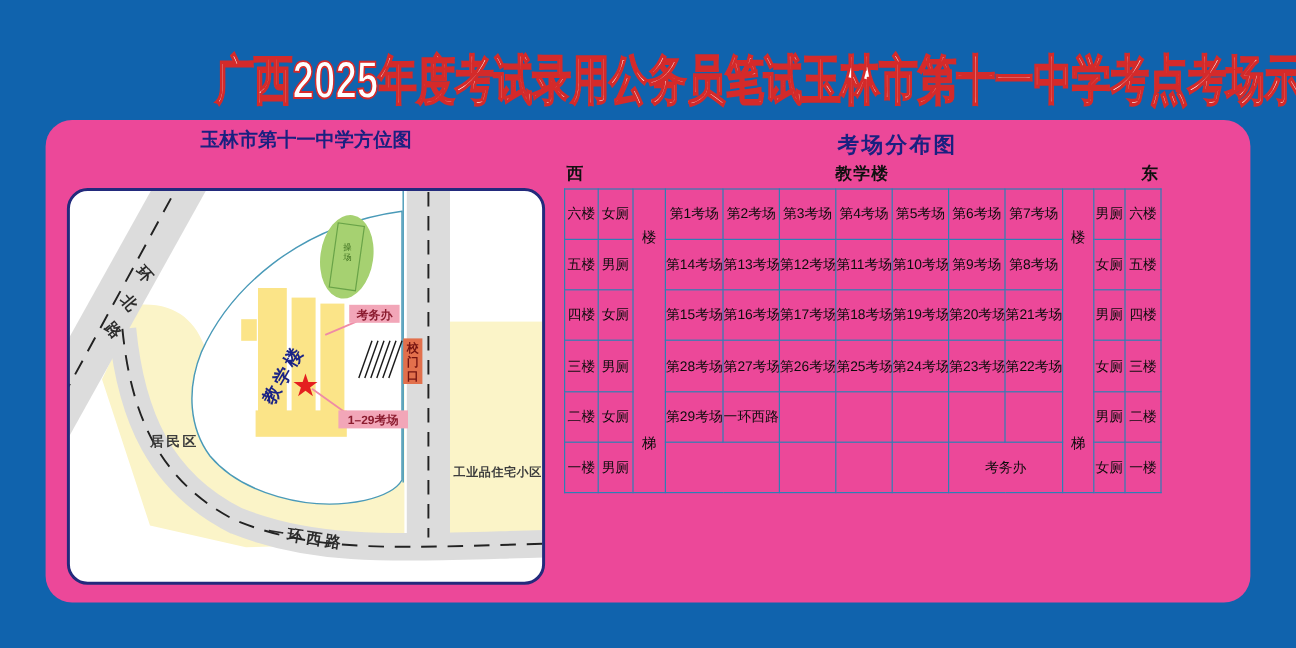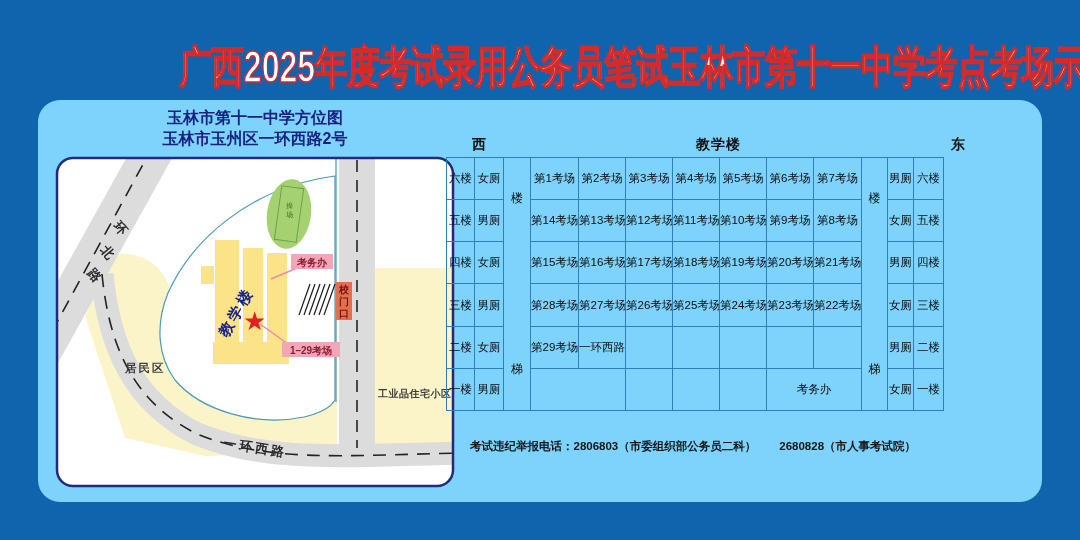--- a/index.html
+++ b/index.html
@@ -1,52 +1,51 @@
 <!DOCTYPE html>
 <html><head>
 <meta charset="utf-8">
 <style>
   html,body{margin:0;padding:0;}
   body{width:1080px;height:540px;background:#1063ad;font-family:"Liberation Sans","DejaVu Sans",sans-serif;overflow:hidden;}
   .page{position:relative;width:1080px;height:540px;background:#1063ad;}
   .main-title{position:absolute;top:38px;left:0;width:1080px;text-align:center;white-space:nowrap;}
   .main-title span{display:inline-block;font-size:44px;font-weight:800;color:#ffffff;
       -webkit-text-stroke:1.6px #d42a2a;letter-spacing:0px;transform:scaleX(0.73);transform-origin:50% 50%;}
-  .panel{position:absolute;left:38px;top:100px;width:1004px;height:402px;background:#7dd3fc;border-radius:22px;}
+  .panel{position:absolute;left:38px;top:100px;width:1004px;height:402px;background:#ec4899;border-radius:22px;}
   .map-title{position:absolute;left:17px;top:7px;width:400px;text-align:center;
       font-size:16px;line-height:21px;font-weight:bold;color:#1a2080;}
   .map-svg{position:absolute;left:17px;top:56px;}
   .dist-title{position:absolute;left:432px;top:9px;width:556px;text-align:center;
       font-size:18px;font-weight:bold;color:#1a2080;letter-spacing:2px;}
   .dir-row{position:absolute;left:432px;top:36px;width:497px;height:20px;font-size:14px;font-weight:bold;color:#111;}
   .dir-row .west{position:absolute;left:2px;top:0;}
   .dir-row .east{position:absolute;right:2px;top:0;}
   .dir-row .bld{position:absolute;left:50%;transform:translateX(-50%);top:0;letter-spacing:1px;}
-  table.rooms{position:absolute;left:408px;top:57px;width:497px;height:226px;border-collapse:collapse;table-layout:fixed;}
+  table.rooms{position:absolute;left:432px;top:57px;width:497px;height:226px;border-collapse:collapse;table-layout:fixed;}
   table.rooms td{border:1px solid #2e7fb5;text-align:center;vertical-align:middle;
       font-size:11.5px;color:#0c0c0c;padding:0;overflow:hidden;white-space:nowrap;}
   .stair-cell{height:252px;display:flex;flex-direction:column;justify-content:space-between;
       align-items:center;padding:32px 0;box-sizing:border-box;font-size:12px;color:#0c0c0c;}
   .footer{position:absolute;left:432px;top:335px;width:572px;font-size:11.5px;font-weight:bold;
       color:#151515;line-height:22px;white-space:nowrap;}
 </style>
 </head>
 <body>
 
 <div class="page">
 
   <div class="main-title">
     <span>广西2025年度考试录用公务员笔试玉林市第十一中学考点考场示意图</span>
   </div>
 
   <div class="panel">
 
     <div class="map-title">
       <div>玉林市第十一中学方位图</div>
-      <div>玉林市玉州区一环西路2号</div>
     </div>
 
     <svg class="map-svg" width="400" height="332" viewBox="0 0 400 332">
       <defs>
         <clipPath id="mapclip">
             <rect x="2" y="2" width="396" height="328" rx="16"></rect>
           </clipPath>
       </defs>
       <g clip-path="url(#mapclip)">
         <rect x="0" y="0" width="400" height="332" fill="#ffffff"></rect>
@@ -104,20 +103,21 @@
         <text x="323" y="241" font-size="10" font-weight="bold" fill="#3d3d3d" letter-spacing="0.5">工业品住宅小区</text>
 
         <text transform="translate(58,70) rotate(50)" font-size="13" font-weight="bold" fill="#2b2b2b">环</text>
         <text transform="translate(45,94) rotate(50)" font-size="13" font-weight="bold" fill="#2b2b2b">北</text>
         <text transform="translate(32,117) rotate(50)" font-size="13" font-weight="bold" fill="#2b2b2b">路</text>
         <text transform="translate(168,291) rotate(9)" font-size="13" font-weight="bold" fill="#2b2b2b" letter-spacing="3">一环西路</text>
       </g>
       <rect x="2" y="2" width="396" height="328" rx="16" fill="none" stroke="#232a7c" stroke-width="2.5"></rect>
     </svg>
 
+    <div class="dist-title">考场分布图</div>
 
     <div class="dir-row">
       <span class="west">西</span>
       <span class="bld">教学楼</span>
       <span class="east">东</span>
     </div>
 
     <table class="rooms">
       <colgroup>
         <col style="width:28px">
@@ -220,17 +220,16 @@
           <td></td>
           <td></td>
           <td colspan="2">考务办</td>
           <td>女厕</td>
           <td>一楼</td>
         </tr>
       </tbody>
     </table>
 
     <div class="footer">
-      <div>考试违纪举报电话：2806803（市委组织部公务员二科）　　2680828（市人事考试院）</div>
     </div>
 
   </div>
 </div>
 
 </body></html>

